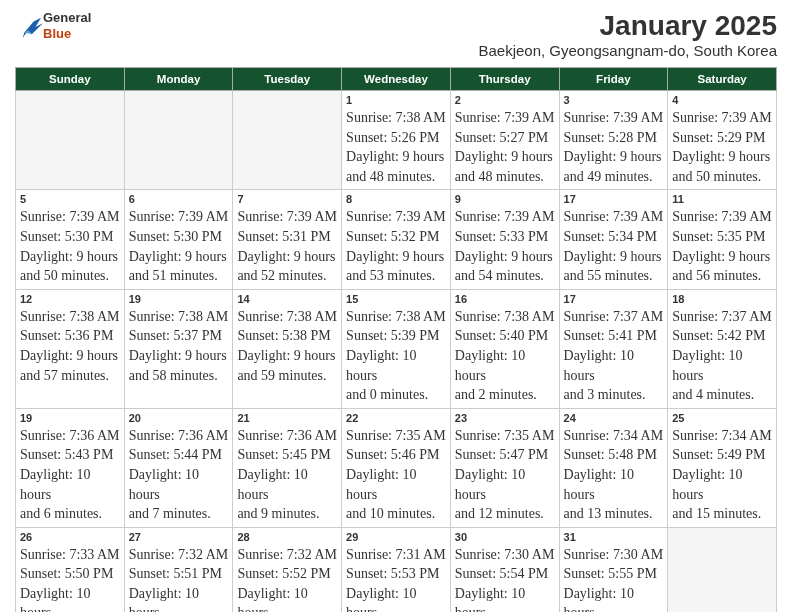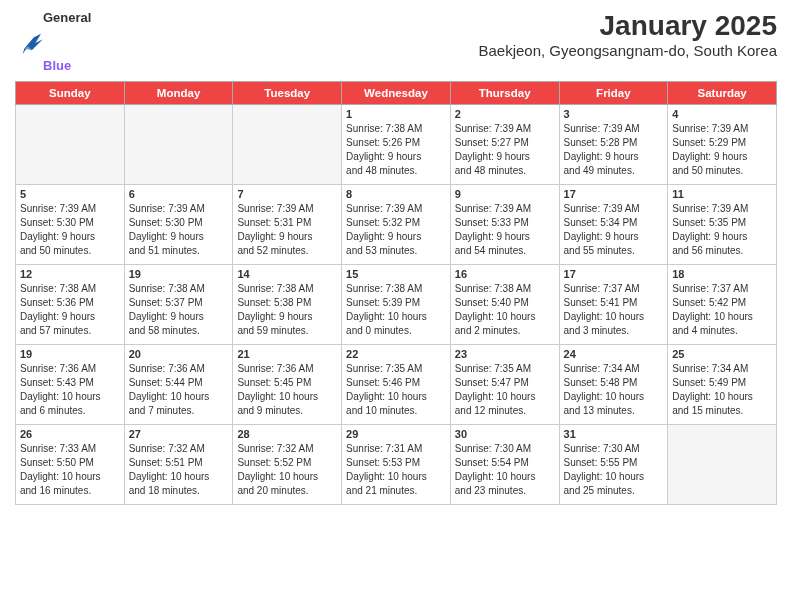--- a/index.html
+++ b/index.html
@@ -50,21 +50,21 @@
       font-size: 15px;
       color: #333;
       text-align: center;
     }
     .calendar {
       width: 100%;
       border-collapse: collapse;
       table-layout: fixed;
     }
     .calendar th {
-      background: #ef4444;
+      background: #14532d;
       color: #fff;
       text-align: center;
       font-size: 11.5px;
       font-weight: bold;
       padding: 5px 10px;
       border: 1px solid #aaa;
     }
     .calendar td {
       border: 1px solid #ccc;
       vertical-align: top;
@@ -77,38 +77,39 @@
     .calendar td.empty {
       background: #f5f5f5;
     }
     .day-num {
       font-size: 11px;
       font-weight: bold;
       margin-bottom: 2px;
       display: block;
     }
     .day-info {
-      font-size: 10px;
+      font-size: 14px;
       line-height: 1.4;
       color: #333;
+      font-family: Liberation Serif, serif;
     }
   </style>
 </head>
 <body>
 
 <div class="page">
   <div class="header">
     <div class="logo">
       <svg class="logo-bird" viewBox="0 0 30 26" xmlns="http://www.w3.org/2000/svg">
         <polygon points="10,20 20,8 28,4 22,14 30,10 18,22 14,18 8,26" fill="#1a5fa8"></polygon>
         <polygon points="14,18 18,22 10,20" fill="#5b9bd5"></polygon>
       </svg>
       <div class="logo-text">
         <div>General</div>
-        <div style="color:#8b5cf6;margin-top:32px;">Blue</div>
+        <div style="color:#c2410c;">Blue</div>
       </div>
     </div>
     <div class="title-block">
       <div class="month-title">January 2025</div>
       <div class="location-title">Baekjeon, Gyeongsangnam-do, South Korea</div>
     </div>
   </div>
 
   <table class="calendar">
     <thead>

